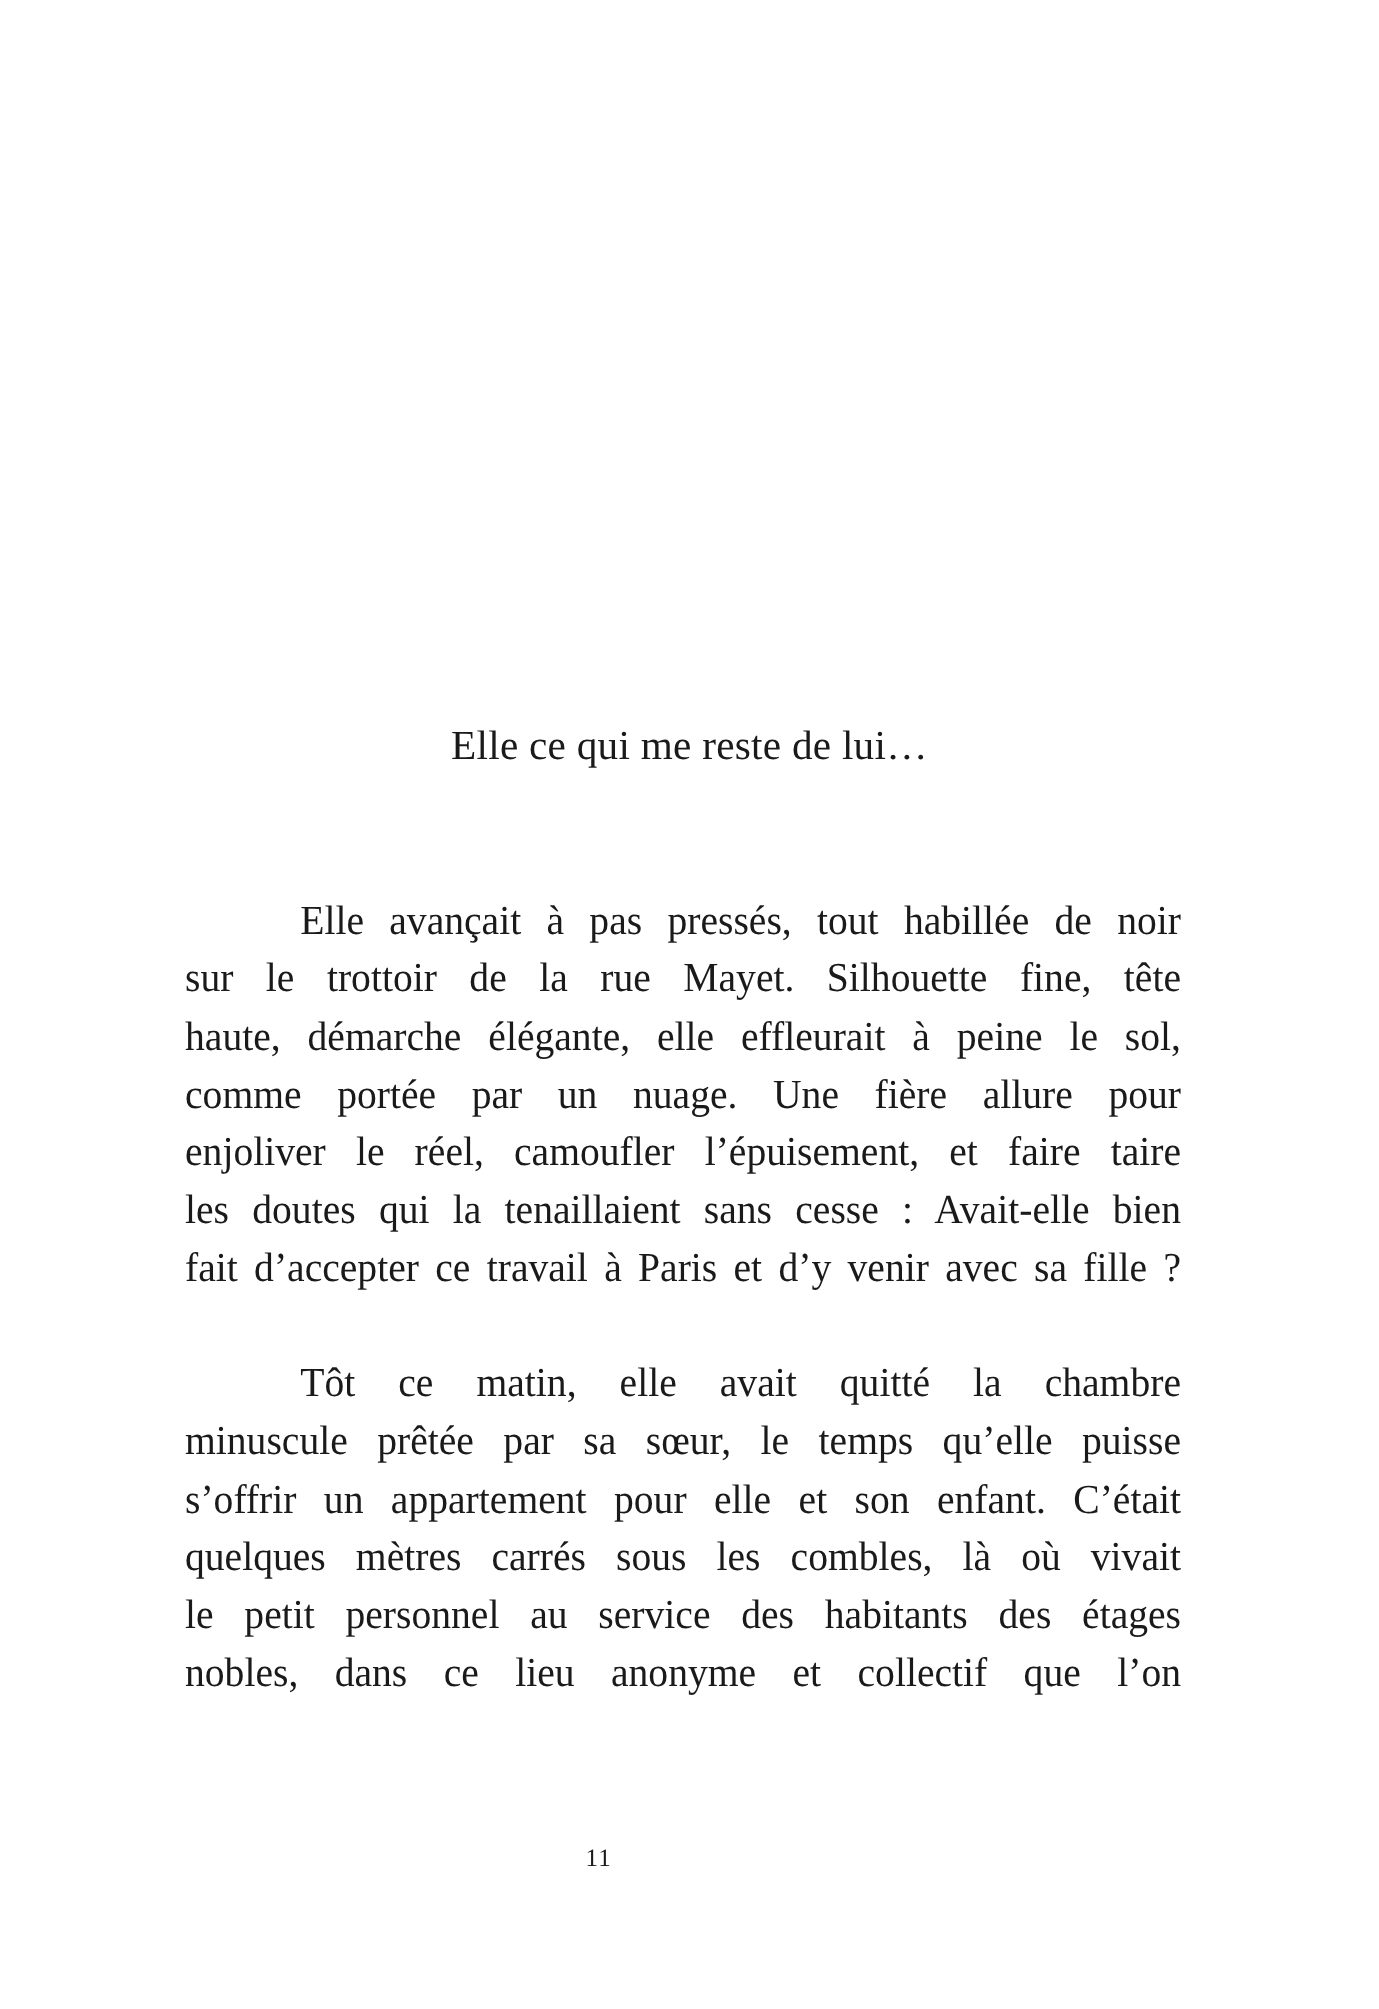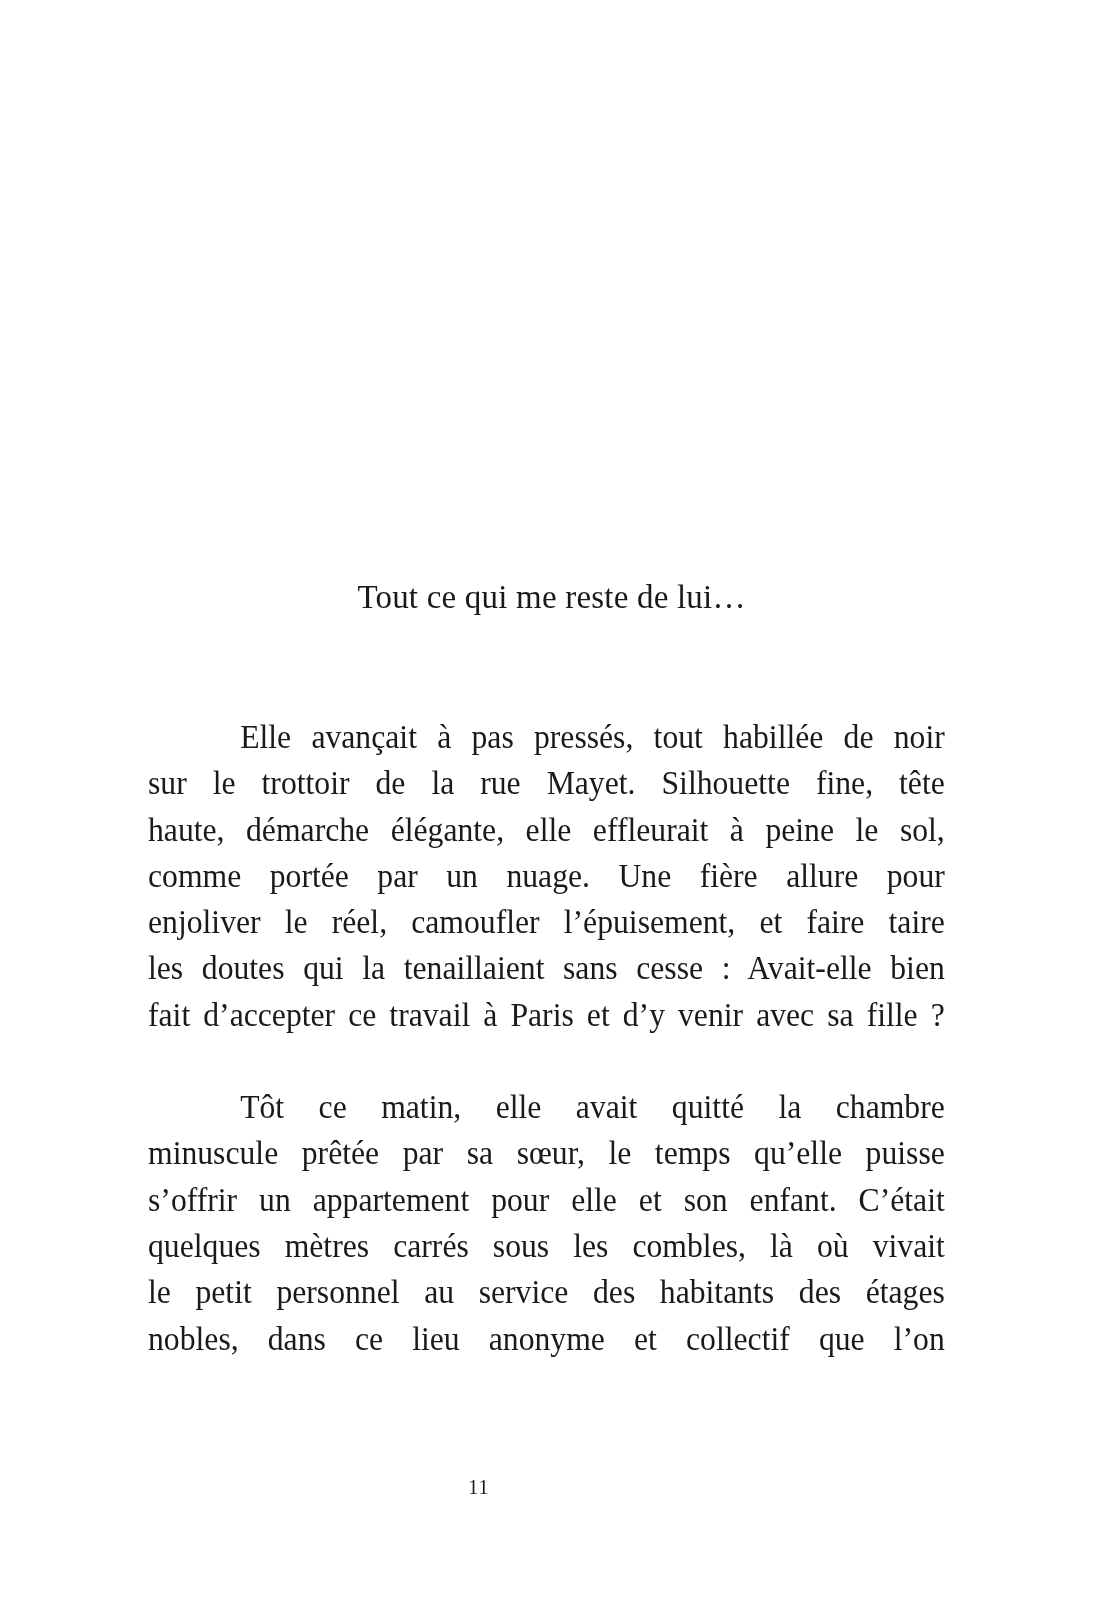--- a/index.html
+++ b/index.html
@@ -69,21 +69,21 @@
       font-size: 20px;
       letter-spacing: 1px;
       font-variant: small-caps;
     }
   </style>
 </head>
 <body>
 
 <div class="page">
 
-  <div class="chapter-title">Tout ce qui me reste de lui…</div>
+  <div class="chapter-title">Elle ce qui me reste de lui…</div>
 
   <div class="body-text">
     <p>
       <span class="line indent">Elle avançait à pas pressés, tout habillée de noir</span>
       <span class="line">sur le trottoir de la rue Mayet. Silhouette fine, tête</span>
       <span class="line">haute, démarche élégante, elle effleurait à peine le sol,</span>
       <span class="line">comme portée par un nuage. Une fière allure pour</span>
       <span class="line">enjoliver le réel, camoufler l’épuisement, et faire taire</span>
       <span class="line">les doutes qui la tenaillaient sans cesse : Avait-elle bien</span>
       <span class="line">fait d’accepter ce travail à Paris et d’y venir avec sa fille ?</span>

